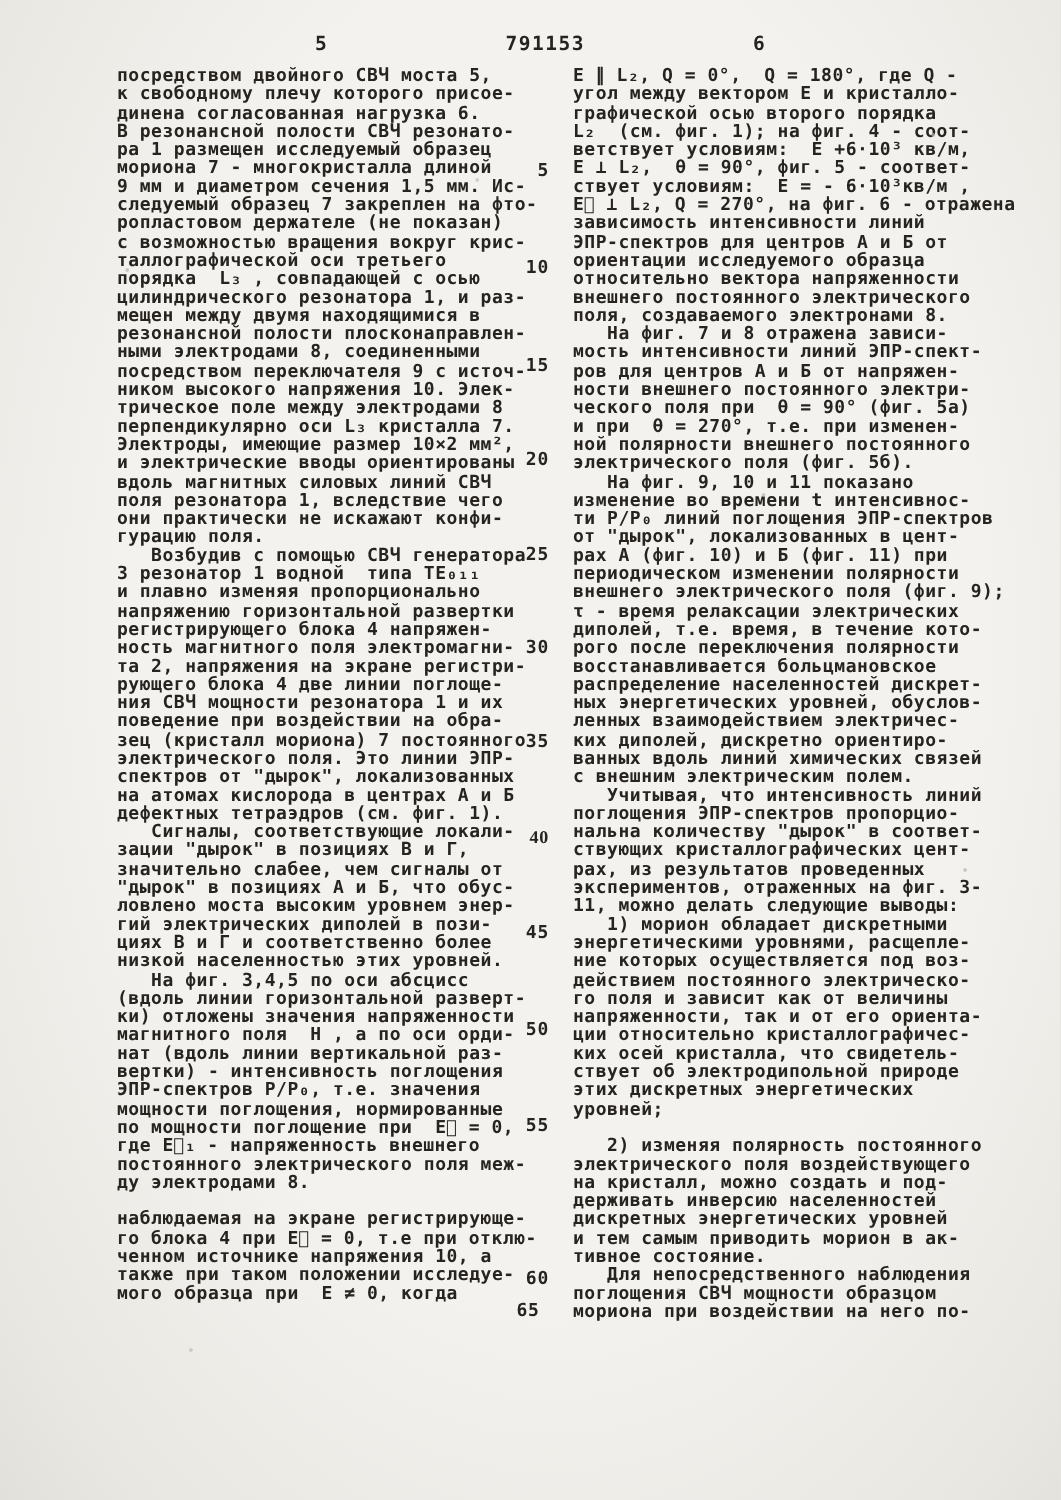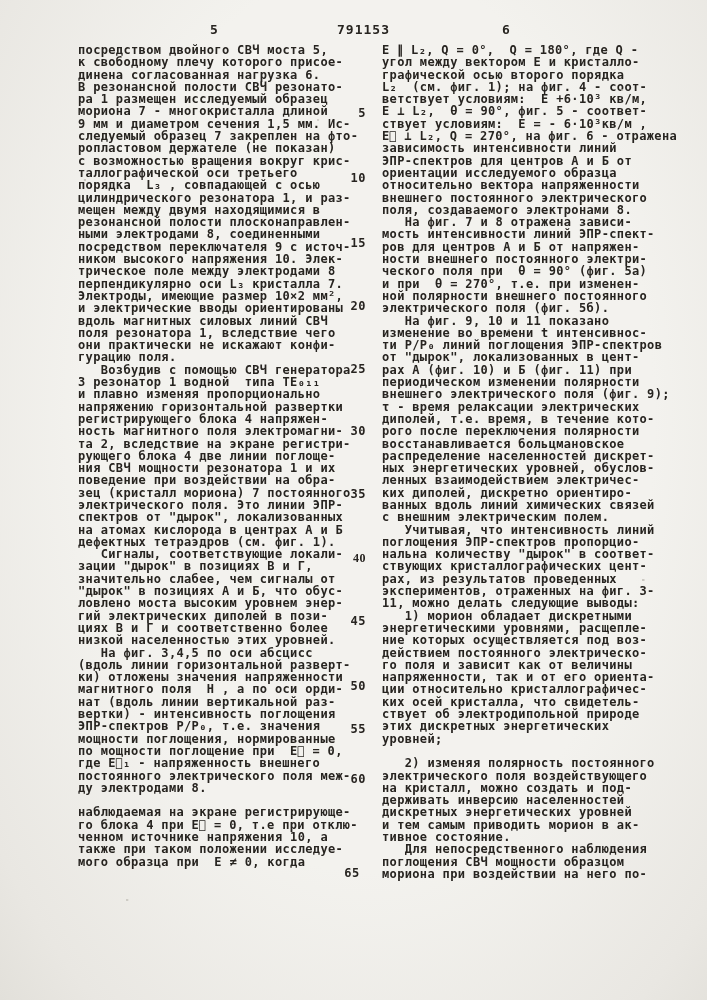--- a/index.html
+++ b/index.html
@@ -86,21 +86,21 @@
       <div class="line">вдоль магнитных силовых линий СВЧ</div>
       <div class="line">поля резонатора 1, вследствие чего</div>
       <div class="line">они практически не искажают конфи-</div>
       <div class="line">гурацию поля.</div>
       <div class="line">   Возбудив с помощью СВЧ генератора</div>
       <div class="line">3 резонатор 1 водной  типа ТЕ₀₁₁</div>
       <div class="line">и плавно изменяя пропорционально</div>
       <div class="line">напряжению горизонтальной развертки</div>
       <div class="line">регистрирующего блока 4 напряжен-</div>
       <div class="line">ность магнитного поля электромагни-</div>
-      <div class="line">та 2, вследствие на экране регистри-</div>
+      <div class="line">та 2, напряжения на экране регистри-</div>
       <div class="line">рующего блока 4 две линии поглоще-</div>
       <div class="line">ния СВЧ мощности резонатора 1 и их</div>
       <div class="line">поведение при воздействии на обра-</div>
       <div class="line">зец (кристалл мориона) 7 постоянного</div>
       <div class="line">электрического поля. Это линии ЭПР-</div>
       <div class="line">спектров от "дырок", локализованных</div>
       <div class="line">на атомах кислорода в центрах А и Б</div>
       <div class="line">дефектных тетраэдров (см. фиг. 1).</div>
       <div class="line">   Сигналы, соответствующие локали-</div>
       <div class="line">зации "дырок" в позициях В и Г,</div>
@@ -205,18 +205,18 @@
       <div class="num" style="top: 106px;">5</div>
       <div class="num" style="top: 171px;">10</div>
       <div class="num" style="top: 236px;">15</div>
       <div class="num" style="top: 299px;">20</div>
       <div class="num" style="top: 362px;">25</div>
       <div class="num" style="top: 424px;">30</div>
       <div class="num" style="top: 487px;">35</div>
       <div class="num" style="top: 551px; font-family: Liberation Serif, serif;">40</div>
       <div class="num" style="top: 614px;">45</div>
       <div class="num" style="top: 679px;">50</div>
-      <div class="num" style="top: 722px;">55</div>
-      <div class="num" style="top: 772px;">60</div>
+      <div class="num" style="top: 743px;">55</div>
+      <div class="num" style="top: 845px;">60</div>
       <div class="num" style="top: 866px; text-align: center;">65</div>
     </div>
 
 </div>
 
 </body></html>

